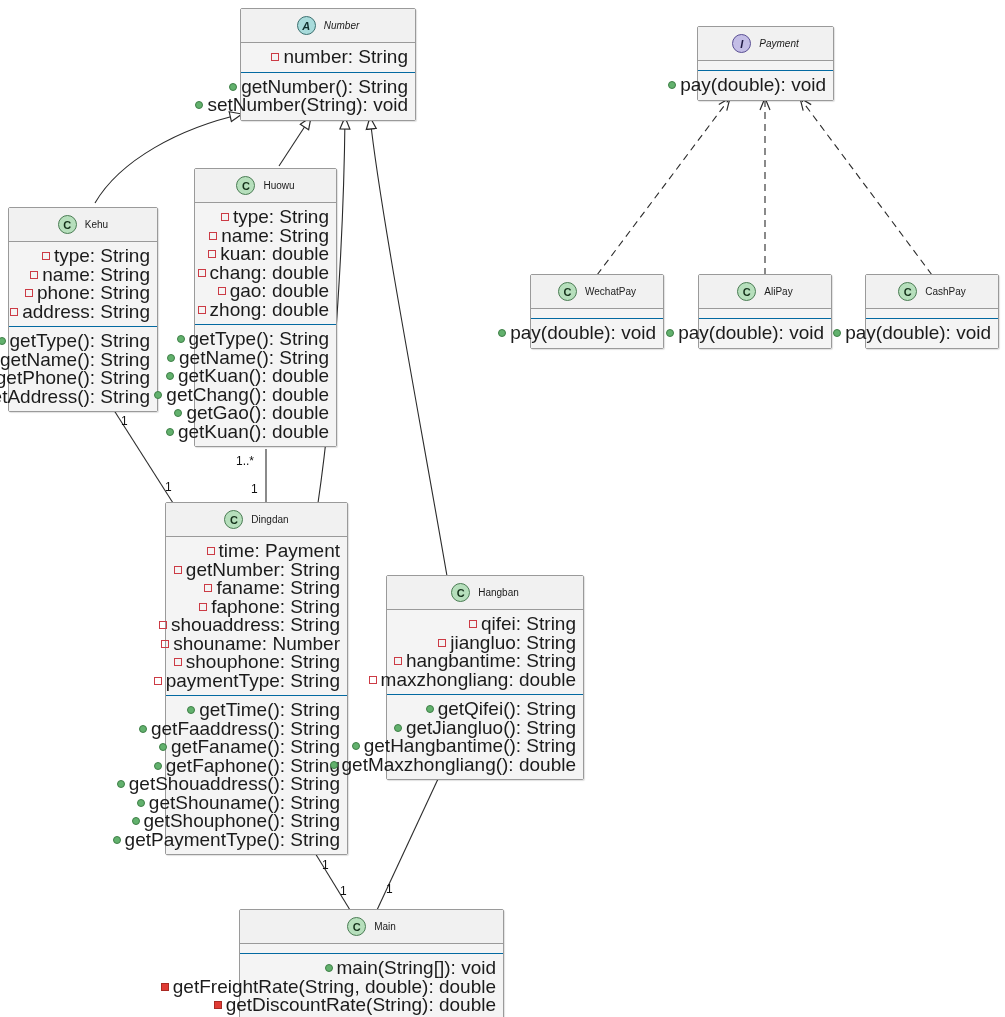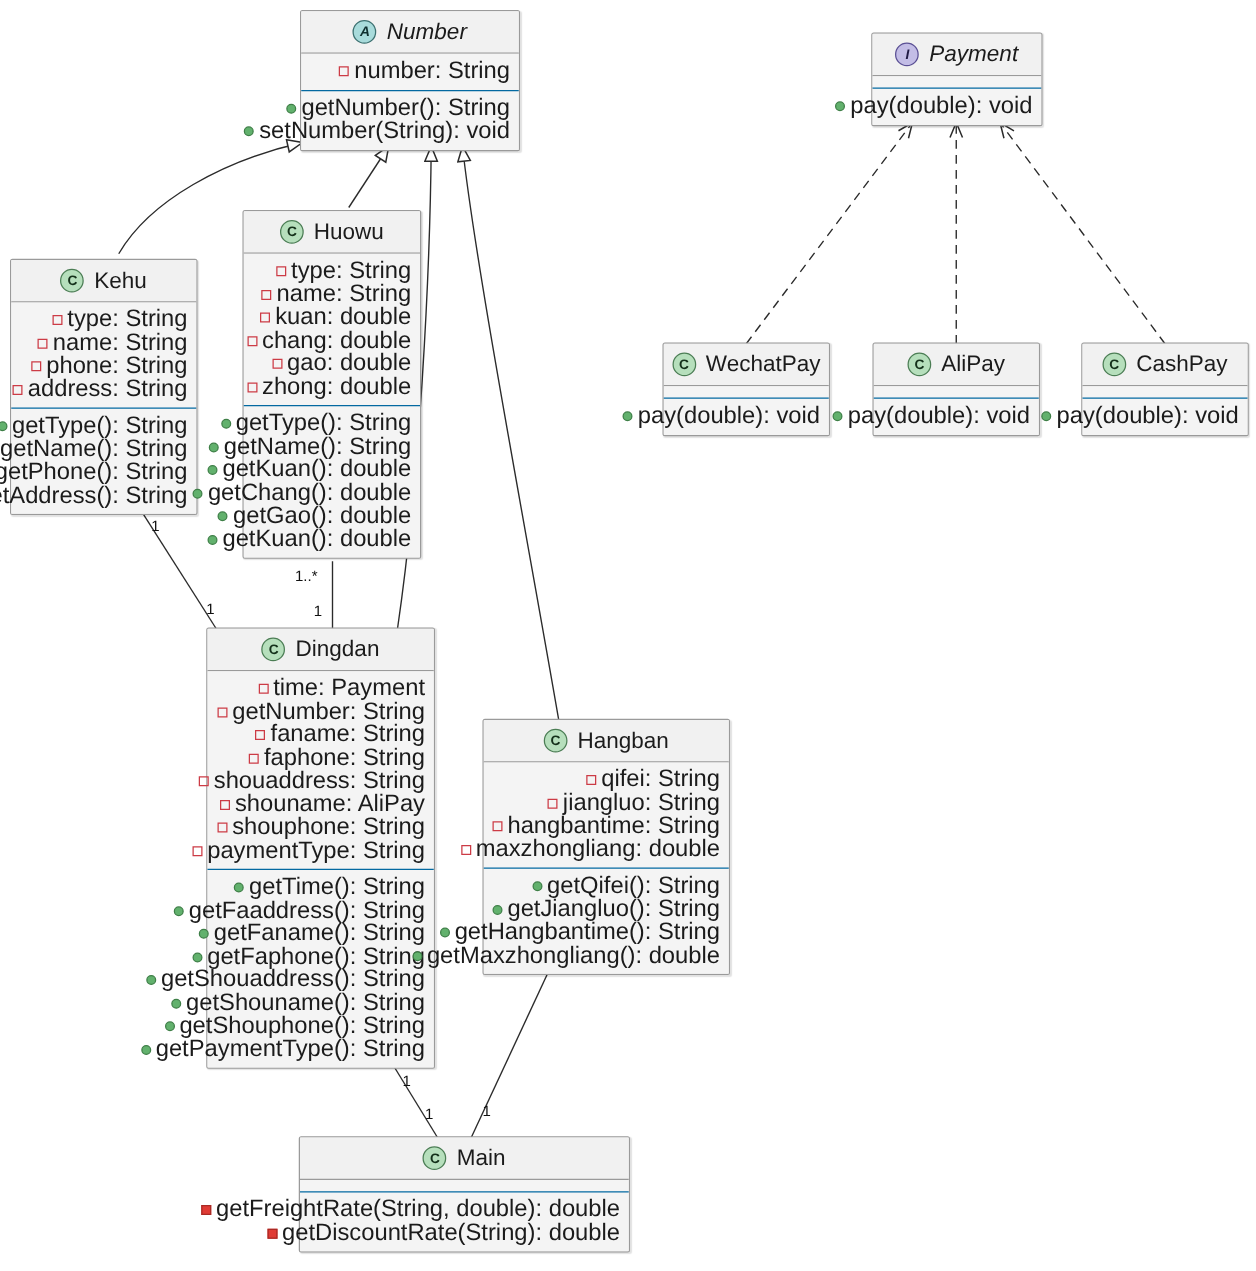--- a/index.html
+++ b/index.html
@@ -41,21 +41,21 @@
     height: 34px;
     display: flex;
     align-items: center;
     justify-content: center;
     gap: 8px;
     background: #f1f1f1;
     border-bottom: 1px solid #9a9a9a;
     padding: 0 8px;
   }
   .uml-title {
-    font-size: 18px;
+    font-size: 10px;
     color: #1b1b1b;
     white-space: nowrap;
   }
   .uml-title.italic { font-style: italic; }
   .badge {
     width: 19px;
     height: 19px;
     border-radius: 50%;
     display: inline-flex;
     align-items: center;
@@ -321,21 +321,21 @@
       <div class="member">
         <span class="mk mk-private-field"></span>
         <span>faphone: String</span>
       </div>
       <div class="member">
         <span class="mk mk-private-field"></span>
         <span>shouaddress: String</span>
       </div>
       <div class="member">
         <span class="mk mk-private-field"></span>
-        <span>shouname: AliPay</span>
+        <span>shouname: Number</span>
       </div>
       <div class="member">
         <span class="mk mk-private-field"></span>
         <span>shouphone: String</span>
       </div>
       <div class="member">
         <span class="mk mk-private-field"></span>
         <span>paymentType: String</span>
       </div>
     </div>
@@ -460,20 +460,24 @@
     </div>
   </div>
 
   <div class="uml-class" style="left:239px; top:909px; width:265px;">
     <div class="uml-header">
       <span class="badge badge-class">C</span>
       <span class="uml-title">Main</span>
     </div>
     <div class="compartment empty"></div>
     <div class="compartment">
+      <div class="member">
+        <span class="mk mk-public-method"></span>
+        <span>main(String[]): void</span>
+      </div>
       <div class="member">
         <span class="mk mk-private-method"></span>
         <span>getFreightRate(String, double): double</span>
       </div>
       <div class="member">
         <span class="mk mk-private-method"></span>
         <span>getDiscountRate(String): double</span>
       </div>
     </div>
   </div>

